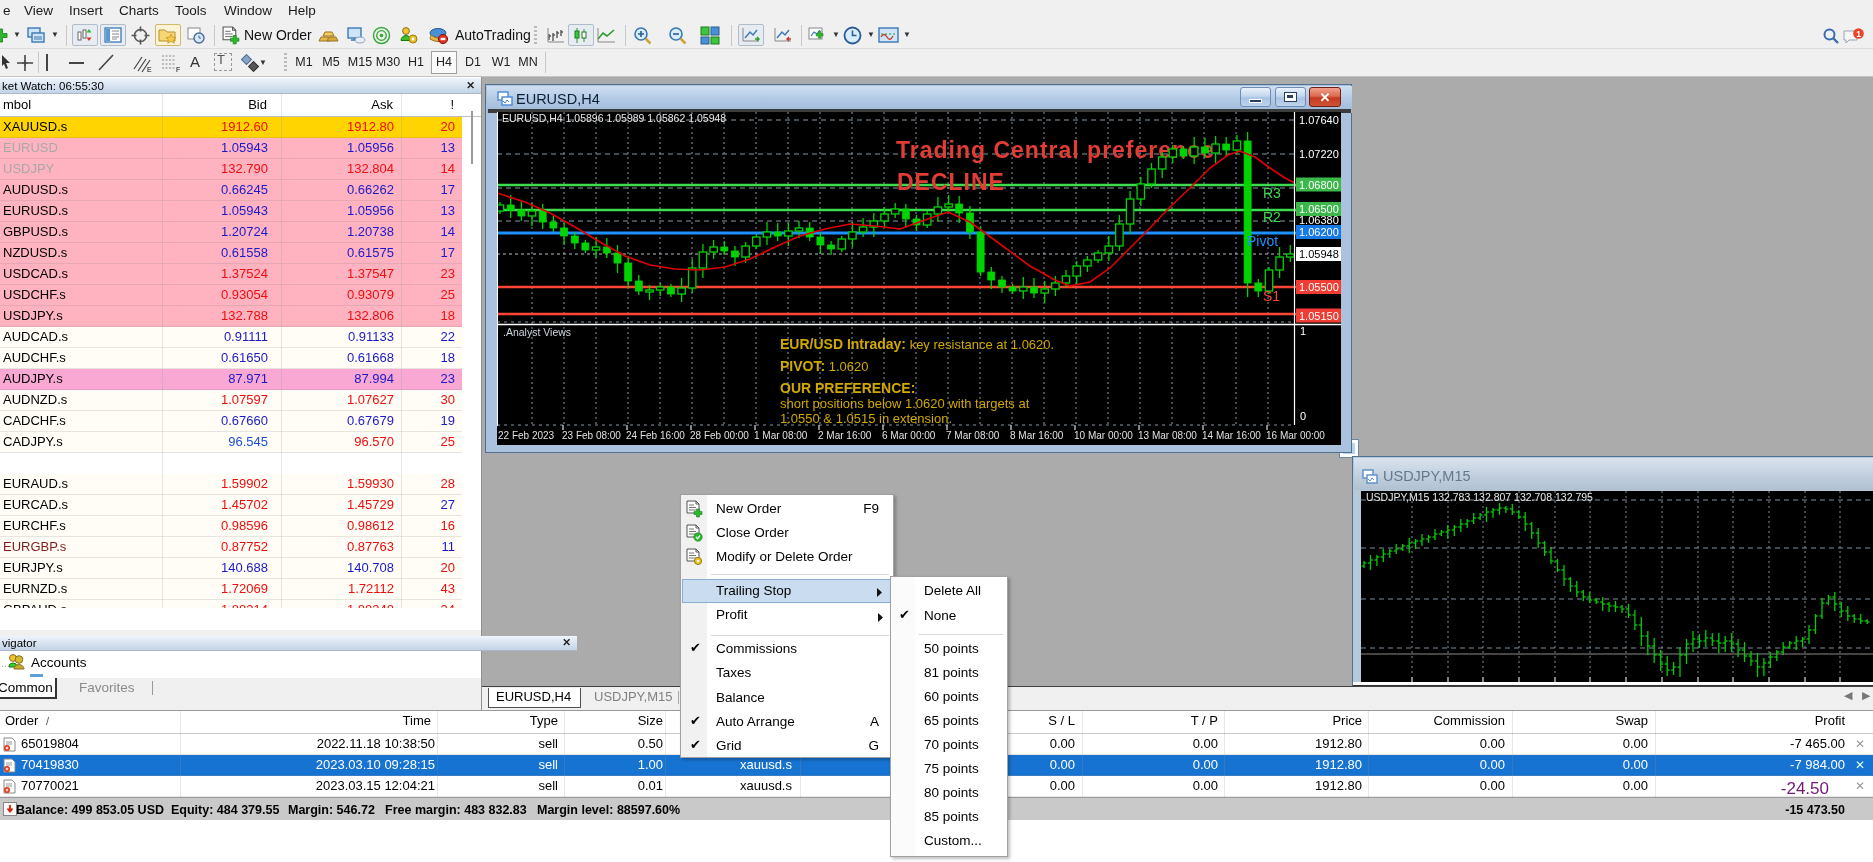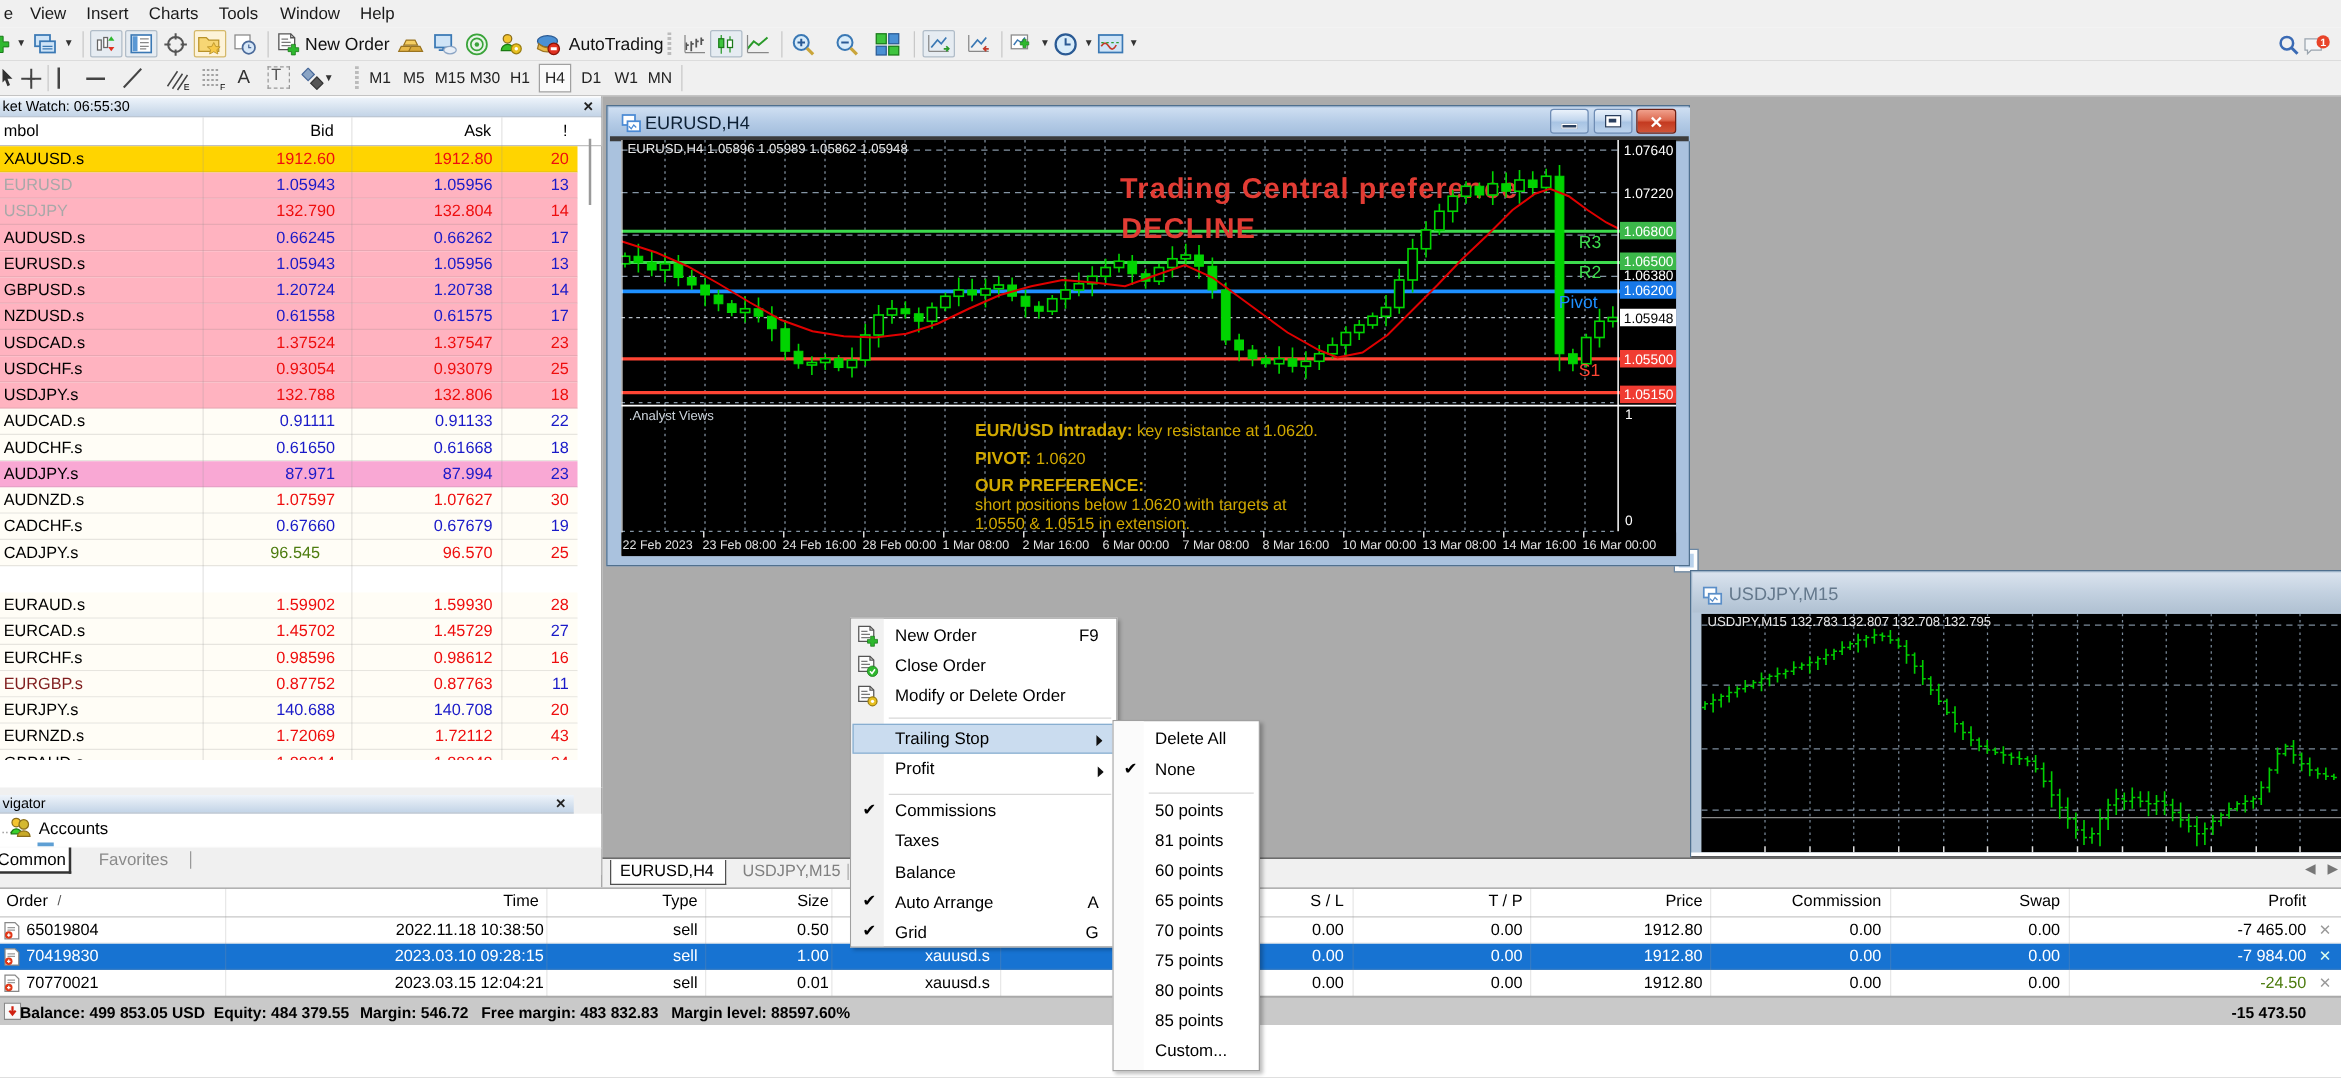--- a/index.html
+++ b/index.html
@@ -306,21 +306,21 @@
       <span class="abs" style="right:7px;top:3px;font-size:13px;color:#ee0e0e">30</span>
     </div>
     <div class="abs" style="left:0;top:334px;width:462px;height:21px;background:#FFFdf6;border-bottom:1px solid rgba(120,120,120,0.18)">
       <span class="abs" style="left:3px;top:3px;font-size:13px;color:#000">CADCHF.s</span>
       <span class="abs" style="right:194px;top:3px;font-size:13px;color:#1a1ac8">0.67660</span>
       <span class="abs" style="right:68px;top:3px;font-size:13px;color:#1a1ac8">0.67679</span>
       <span class="abs" style="right:7px;top:3px;font-size:13px;color:#1a1ac8">19</span>
     </div>
     <div class="abs" style="left:0;top:355px;width:462px;height:21px;background:#FFFdf6;border-bottom:1px solid rgba(120,120,120,0.18)">
       <span class="abs" style="left:3px;top:3px;font-size:13px;color:#000">CADJPY.s</span>
-      <span class="abs" style="right:206px;top:3px;font-size:13px;color:#4d7c0f">96.545</span>
+      <span class="abs" style="right:194px;top:3px;font-size:13px;color:#1d4ed8">96.545</span>
       <span class="abs" style="right:68px;top:3px;font-size:13px;color:#ee0e0e">96.570</span>
       <span class="abs" style="right:7px;top:3px;font-size:13px;color:#ee0e0e">25</span>
     </div>
     <div class="abs" style="left:0;top:397px;width:462px;height:21px;background:#FFFdf6;border-bottom:1px solid rgba(120,120,120,0.18)">
       <span class="abs" style="left:3px;top:3px;font-size:13px;color:#000">EURAUD.s</span>
       <span class="abs" style="right:194px;top:3px;font-size:13px;color:#ee0e0e">1.59902</span>
       <span class="abs" style="right:68px;top:3px;font-size:13px;color:#ee0e0e">1.59930</span>
       <span class="abs" style="right:7px;top:3px;font-size:13px;color:#ee0e0e">28</span>
     </div>
     <div class="abs" style="left:0;top:418px;width:462px;height:21px;background:#FFFdf6;border-bottom:1px solid rgba(120,120,120,0.18)">
@@ -358,21 +358,21 @@
       <span class="abs" style="right:194px;top:3px;font-size:13px;color:#ee0e0e">1.88214</span>
       <span class="abs" style="right:68px;top:3px;font-size:13px;color:#ee0e0e">1.88248</span>
       <span class="abs" style="right:7px;top:3px;font-size:13px;color:#ee0e0e">34</span>
     </div>
     <div class="abs" style="left:162px;top:17px;width:1px;height:514px;background:rgba(150,150,150,0.25)"></div>
     <div class="abs" style="left:281px;top:17px;width:1px;height:514px;background:rgba(150,150,150,0.25)"></div>
     <div class="abs" style="left:401px;top:17px;width:1px;height:514px;background:rgba(150,150,150,0.25)"></div>
     <div class="abs" style="left:471px;top:34px;width:2px;height:53px;background:#9a9a9a"></div>
   </div>
 <div class="abs" style="left:0;top:630px;width:482px;height:80px;background:#f0f0f0;border-right:1px solid #909090">
-    <div class="abs ttl" style="left:0;top:6px;width:459px;height:15px;">
+    <div class="abs ttl" style="left:0;top:6px;width:577px;height:15px;">
       <span style="position:absolute;left:2px;top:1px;font-size:11.5px;color:#000">vigator</span>
       <span style="position:absolute;right:6px;top:0px;font-size:10.5px;color:#222;font-weight:bold">✕</span>
     </div>
     <div class="abs" style="left:0;top:21px;width:481px;height:26px;background:#fff">
       <span class="abs" style="left:1px;top:10px;color:#888;font-size:9px">⋯</span>
       <svg class="abs" style="left:7px;top:2px" width="18" height="18" viewBox="0 0 18 18">
         <circle cx="6" cy="5" r="3.4" fill="#f4c430" stroke="#8a6d1a"></circle>
         <path d="M2,14 a4,4 0 0 1 8,0 z" fill="#39d02c" stroke="#1a7a12"></path>
         <circle cx="12" cy="6.5" r="3.8" fill="#d4b830" stroke="#8a6d1a"></circle>
         <path d="M7,16 a5,4.4 0 0 1 10,0 z" fill="#c8aa28" stroke="#8a6d1a"></path>
@@ -1015,21 +1015,21 @@
       <span class="abs" style="left:21px;top:3px;font-size:13px;color:#000">70770021</span>
       <span class="abs rt" style="right:1438px;top:3px;font-size:13px;color:#000">2023.03.15 12:04:21</span>
       <span class="abs rt" style="right:1315px;top:3px;font-size:13px;color:#000">sell</span>
       <span class="abs rt" style="right:1210px;top:3px;font-size:13px;color:#000">0.01</span>
       <span class="abs rt" style="right:1081px;top:3px;font-size:13px;color:#000">xauusd.s</span>
       <span class="abs rt" style="right:798px;top:3px;font-size:13px;color:#000">0.00</span>
       <span class="abs rt" style="right:655px;top:3px;font-size:13px;color:#000">0.00</span>
       <span class="abs rt" style="right:511px;top:3px;font-size:13px;color:#000">1912.80</span>
       <span class="abs rt" style="right:368px;top:3px;font-size:13px;color:#000">0.00</span>
       <span class="abs rt" style="right:225px;top:3px;font-size:13px;color:#000">0.00</span>
-      <span class="abs rt" style="right:28px;top:3px;font-size:13px;color:#4d7c0f">-24.50</span>
+      <span class="abs rt" style="right:44px;top:3px;font-size:17px;color:#701a75">-24.50</span>
       <span class="abs" style="left:1855px;top:4px;font-size:12px;color:#999">✕</span>
     </div>
     <div class="abs" style="left:180px;top:0;width:1px;height:86px;background:rgba(150,150,150,0.22)"></div>
     <div class="abs" style="left:437px;top:0;width:1px;height:86px;background:rgba(150,150,150,0.22)"></div>
     <div class="abs" style="left:564px;top:0;width:1px;height:86px;background:rgba(150,150,150,0.22)"></div>
     <div class="abs" style="left:665px;top:0;width:1px;height:86px;background:rgba(150,150,150,0.22)"></div>
     <div class="abs" style="left:800px;top:0;width:1px;height:86px;background:rgba(150,150,150,0.22)"></div>
     <div class="abs" style="left:1082px;top:0;width:1px;height:86px;background:rgba(150,150,150,0.22)"></div>
     <div class="abs" style="left:1224px;top:0;width:1px;height:86px;background:rgba(150,150,150,0.22)"></div>
     <div class="abs" style="left:1368px;top:0;width:1px;height:86px;background:rgba(150,150,150,0.22)"></div>

